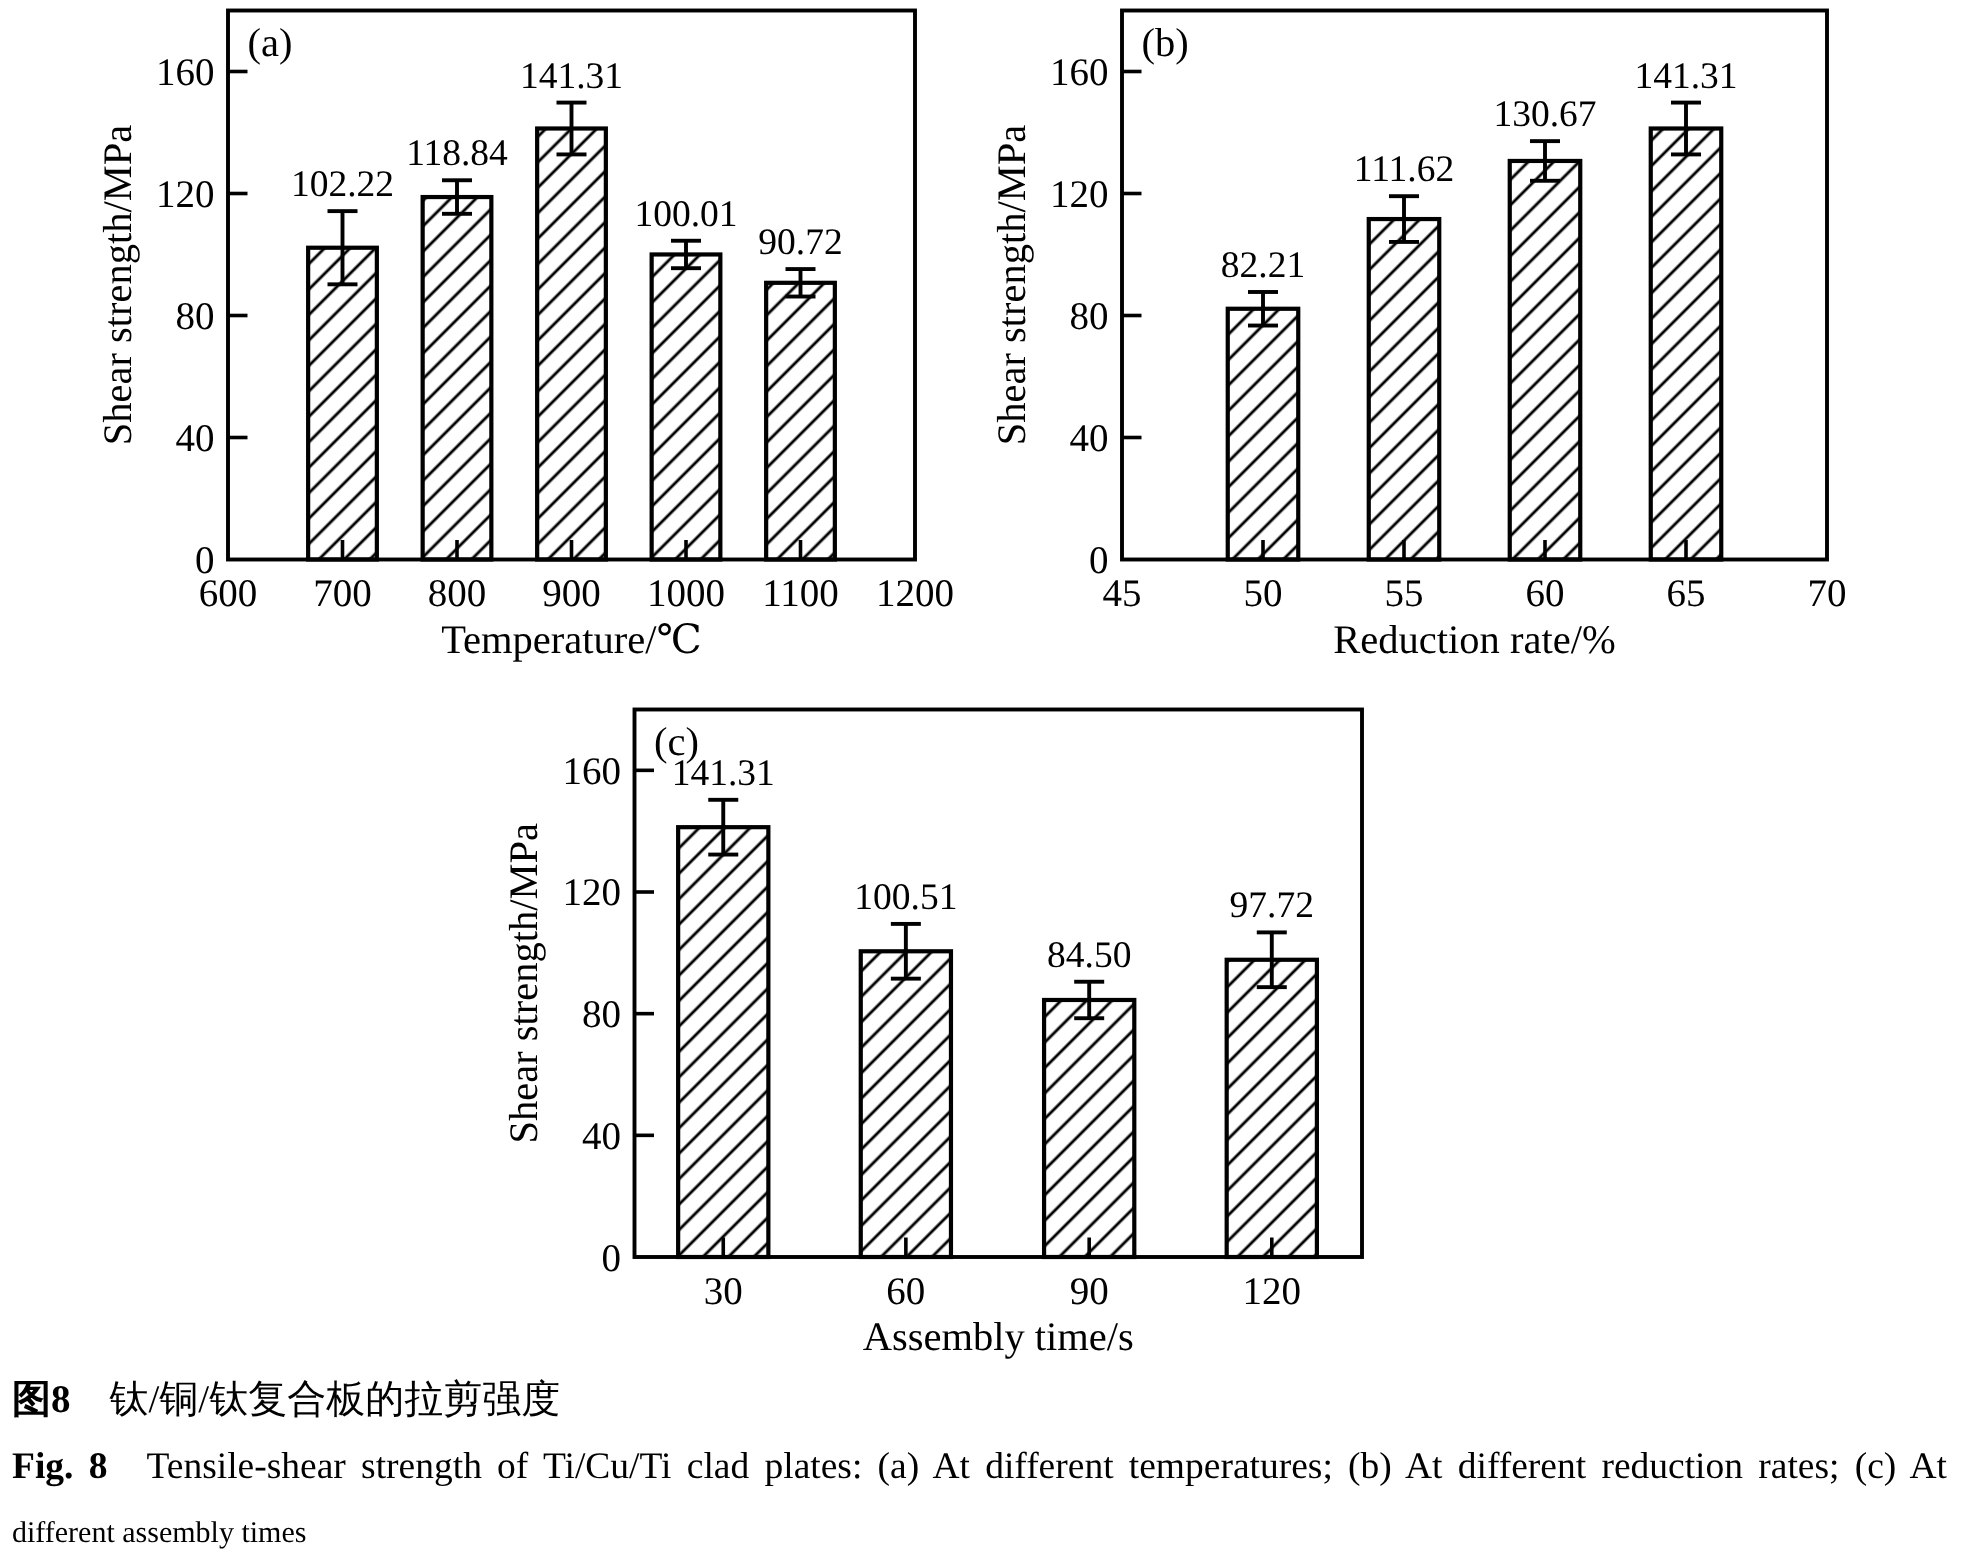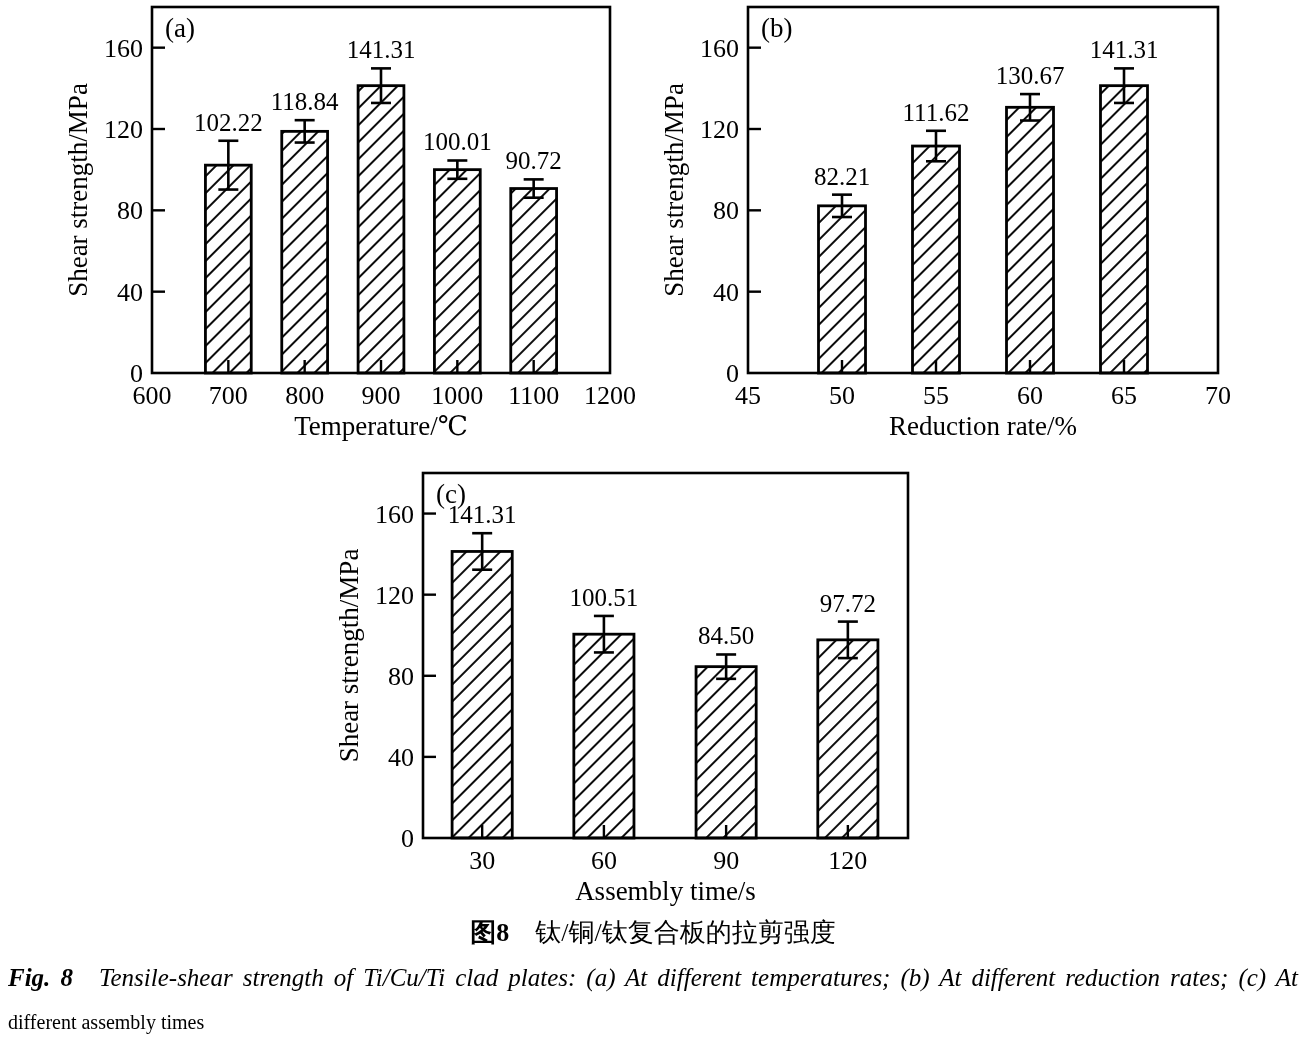--- a/index.html
+++ b/index.html
@@ -6,22 +6,22 @@
   .page{
     position:relative;width:1308px;height:1039px;background:#ffffff;
     font-family:"Liberation Serif","DejaVu Serif",serif;color:#000;overflow:hidden;
   }
   svg.chart{position:absolute;overflow:visible;}
   svg.chart text{
     font-family:"Liberation Serif","DejaVu Serif",serif;
     fill:#000;
   }
   .caption{position:absolute;left:8px;right:10px;line-height:34px;}
-  .cap-zh{top:916px;font-size:26px;text-align:center;}
-  .cap-en{top:961px;font-size:25px;text-align:justify;text-align-last:justify;font-style:italic;}
+  .cap-zh{top:916px;font-size:26px;}
+  .cap-en{top:961px;font-size:25px;text-align:justify;text-align-last:justify;}
   .cap-en2{top:1005px;font-size:20px;}
   .cap-label{font-weight:700;margin-right:26px;}
 </style>
 </head>
 <body>
 
 <div class="page">
 
   <svg class="chart" width="660" height="455" style="left:0;top:0">
       <defs>

